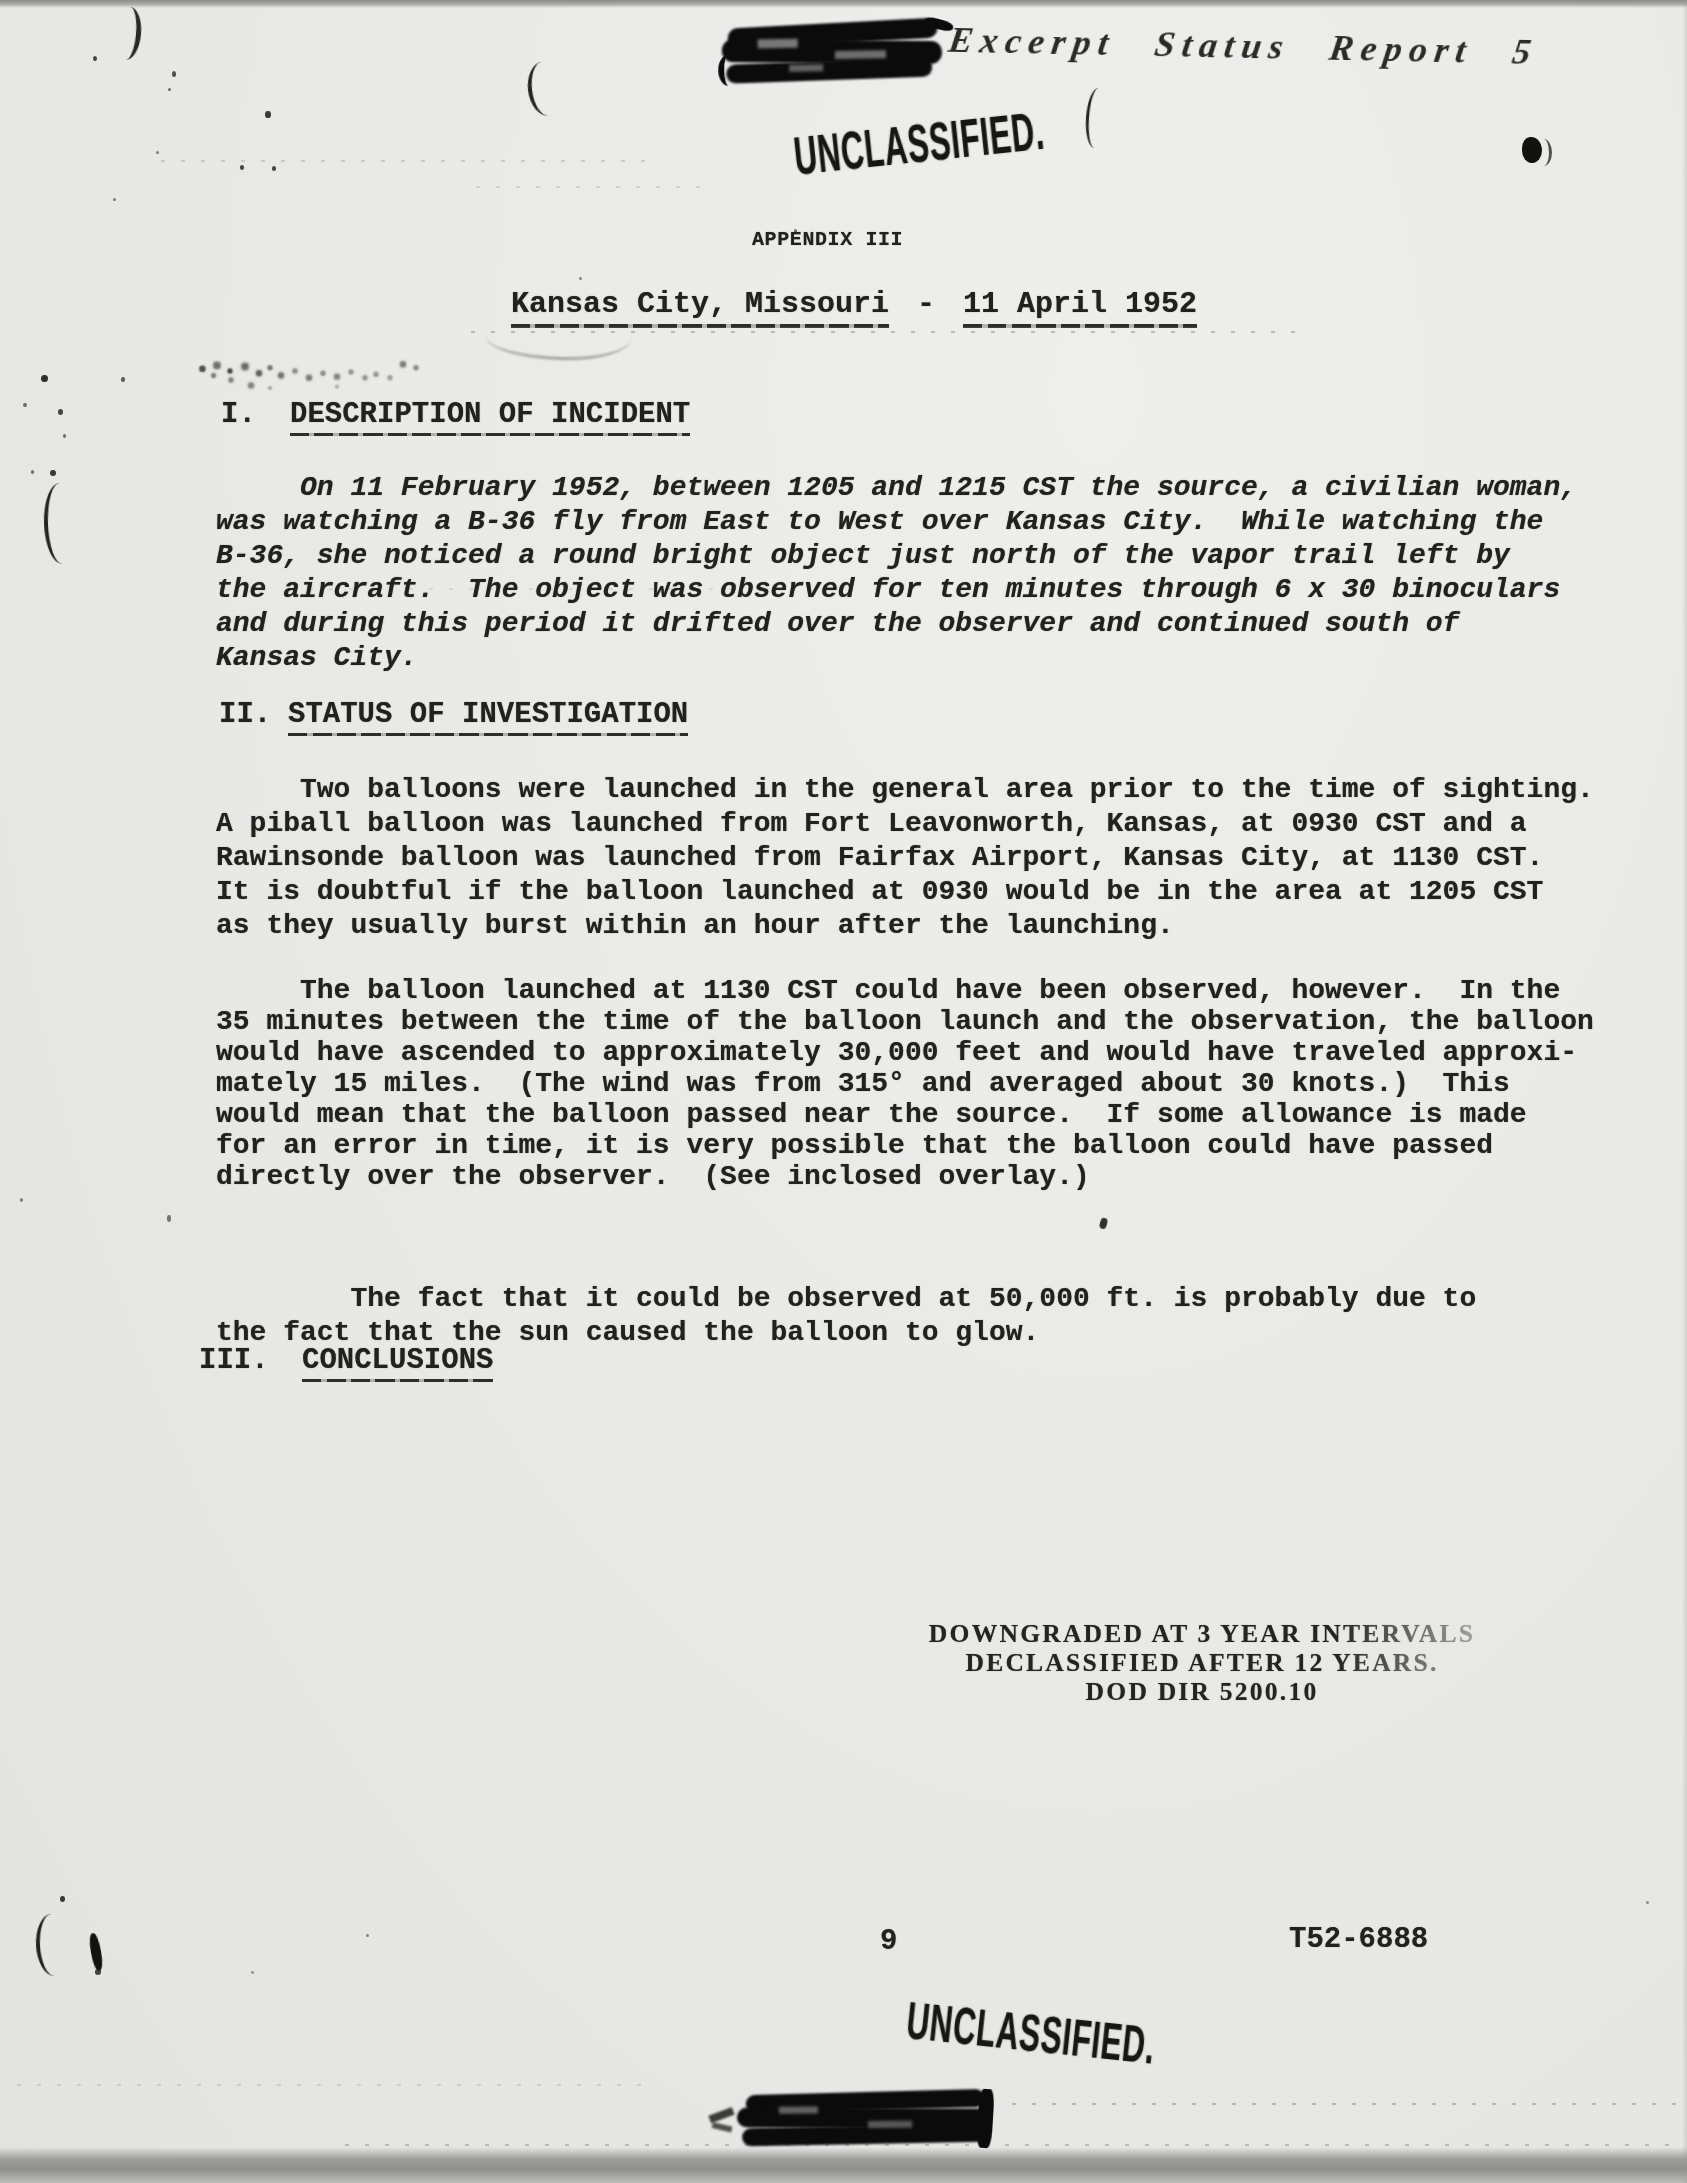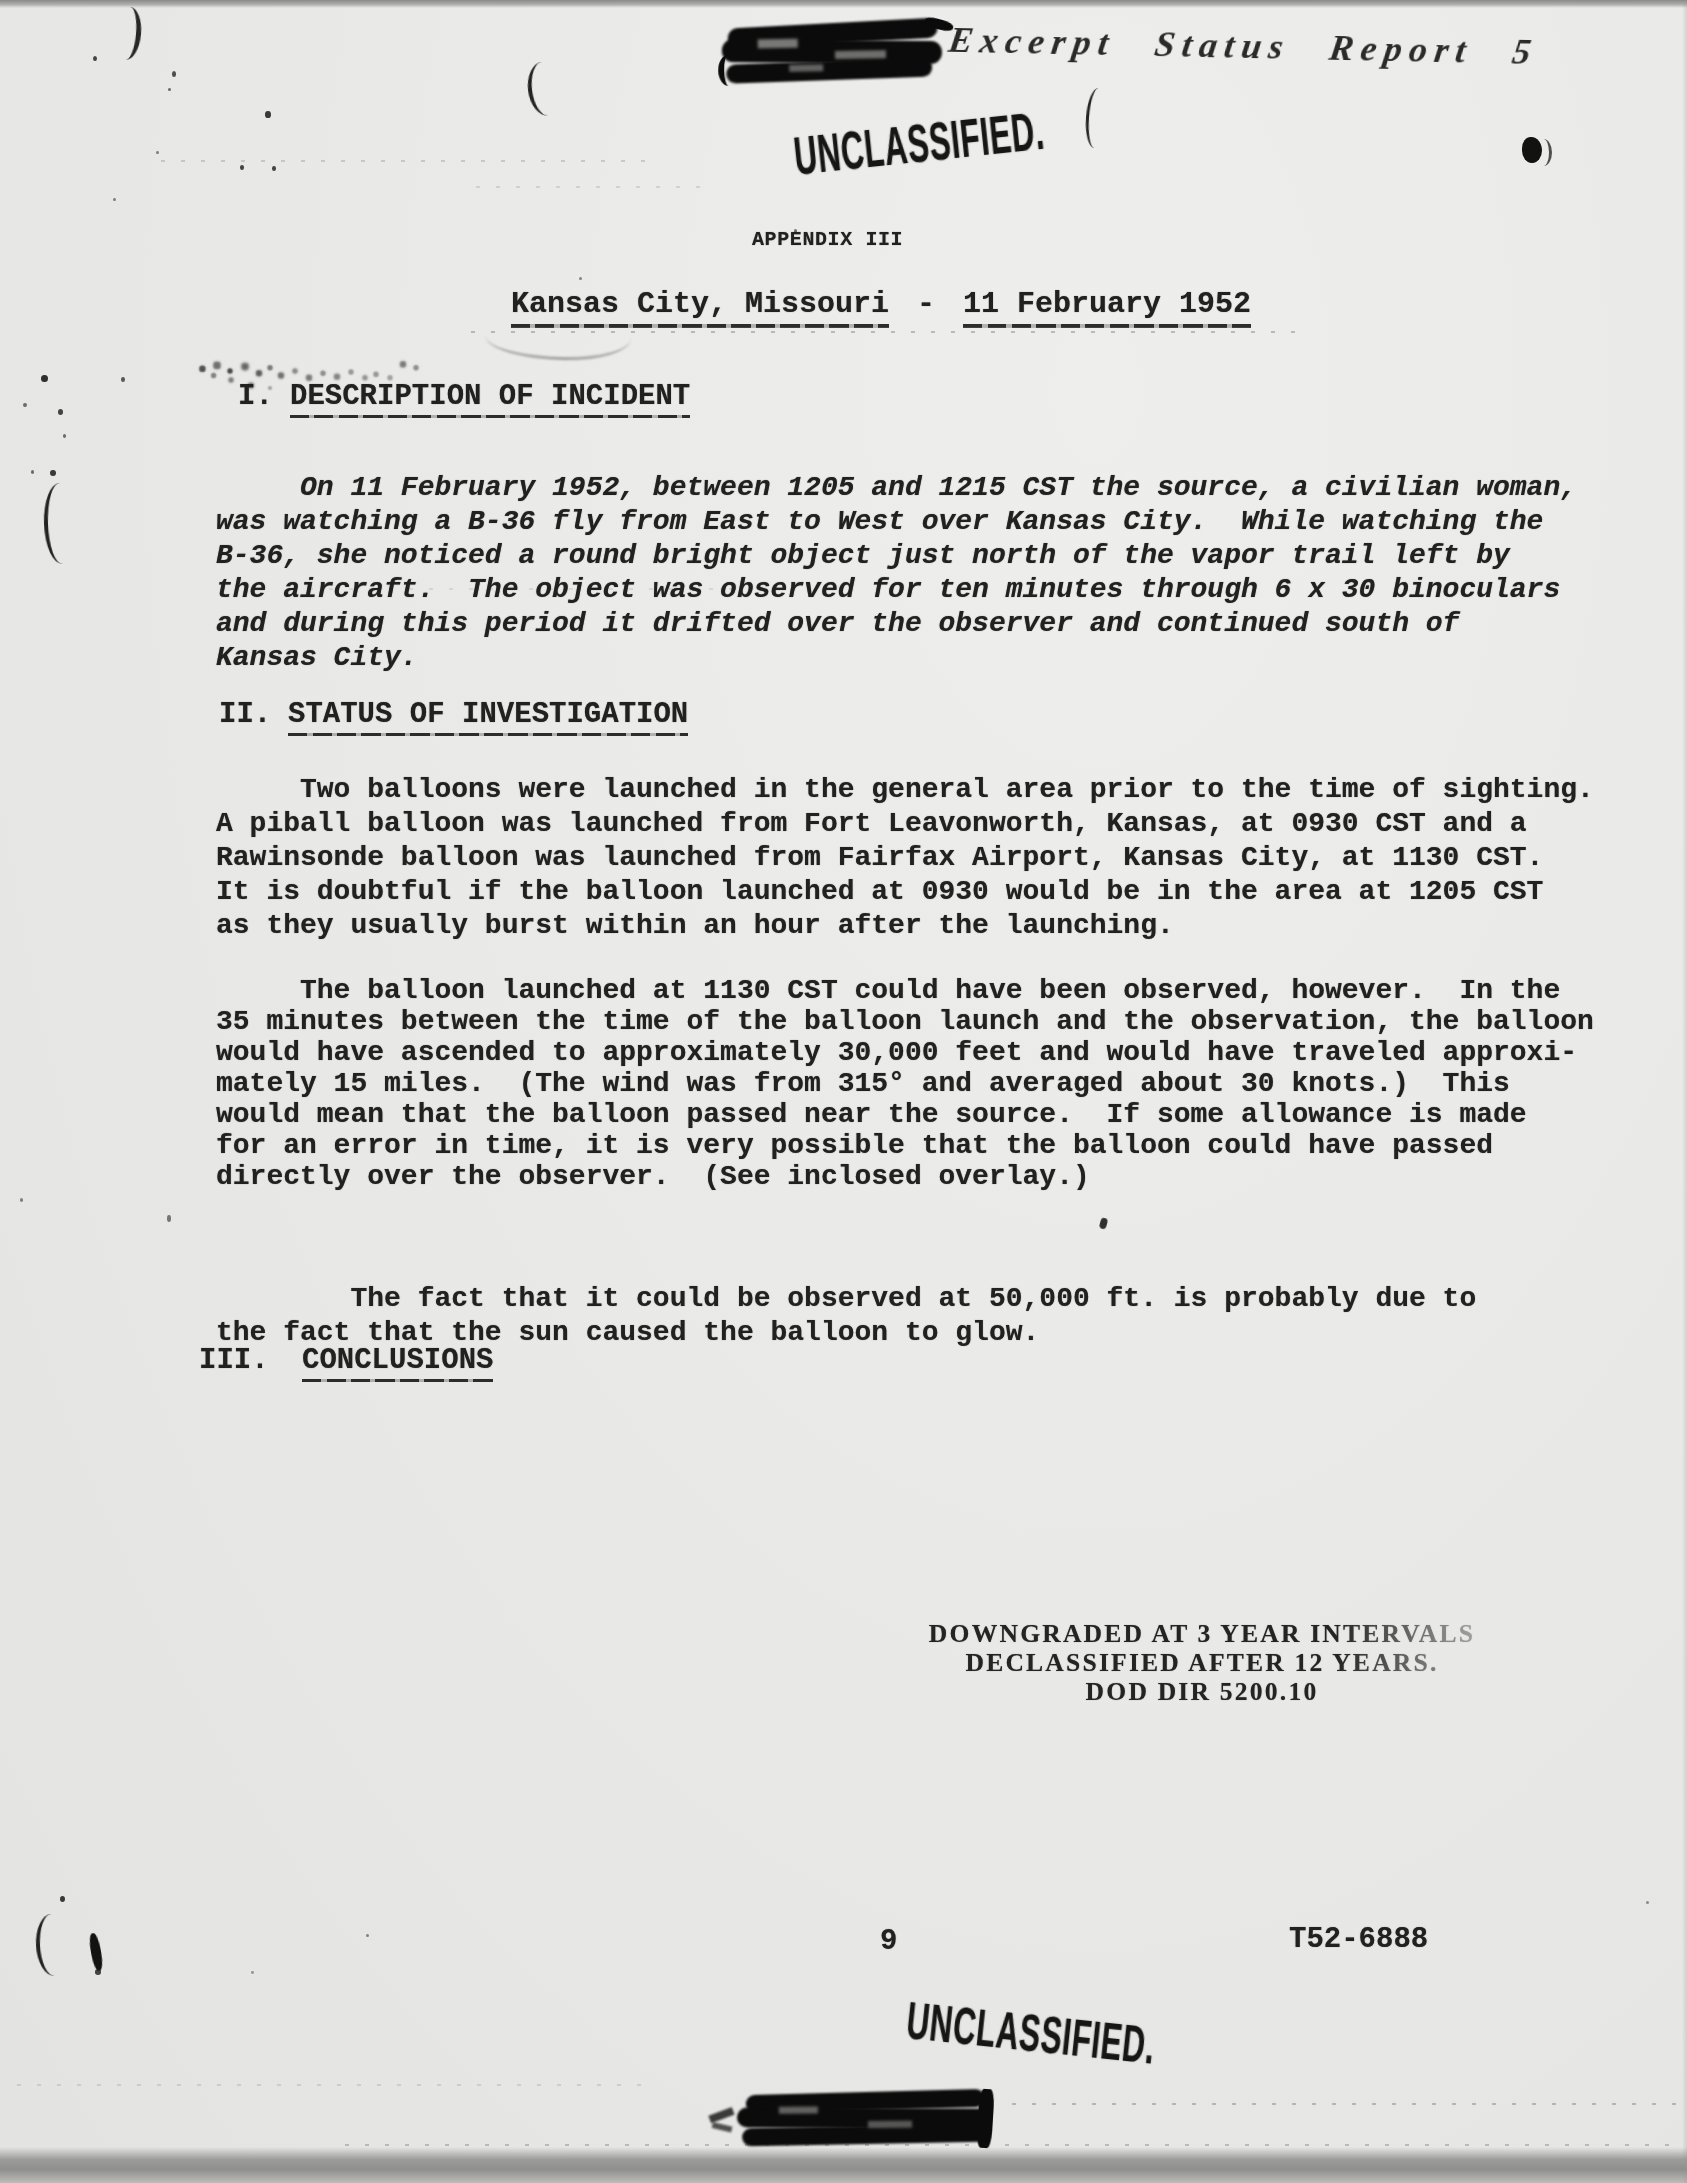--- a/index.html
+++ b/index.html
@@ -127,27 +127,27 @@
     <div class="t2"></div>
     <div class="t3"></div>
   </div>
 
   <div class="handwriting">Excerpt Status Report 5</div>
 
   <div class="stamp-un top">UNCLASSIFIED.</div>
 
   <div class="typed appendix" style="left:752px; top:223px; letter-spacing:0.6px;">APPENDIX III</div>
 
-  <div class="typed doc-title" style="left:511px; top:287px;"><span class="ul">Kansas City, Missouri</span><span class="tsep">-</span><span class="ul">11 February 1952</span></div>
+  <div class="typed doc-title" style="left:511px; top:287px;"><span class="ul">Kansas City, Missouri</span><span class="tsep">-</span><span class="ul">11 April 1952</span></div>
 
   <div class="smudge"></div>
   <div class="streak" style="left:471px; top:331px; width:834px; opacity:.45;"></div>
   <div class="echo-curve"></div>
 
-  <div class="typed heading" style="left:221px; top:380px;text-align:center;"><span class="hnum">I.</span><span class="ul">DESCRIPTION OF INCIDENT</span></div>
+  <div class="typed heading" style="left:221px; top:398px;"><span class="hnum">I.</span><span class="ul">DESCRIPTION OF INCIDENT</span></div>
   <div class="typed" style="left:216px; top:471px; line-height:34px;font-style:italic;">     On 11 February 1952, between 1205 and 1215 CST the source, a civilian woman,
 was watching a B-36 fly from East to West over Kansas City.  While watching the
 B-36, she noticed a round bright object just north of the vapor trail left by
 the aircraft.  The object was observed for ten minutes through 6 x 30 binoculars
 and during this period it drifted over the observer and continued south of
 Kansas City.</div>
 
   <div class="typed heading" style="left:219px; top:698px;"><span class="hnum">II.</span><span class="ul">STATUS OF INVESTIGATION</span></div>
   <div class="typed" style="left:216px; top:773px;">     Two balloons were launched in the general area prior to the time of sighting.
 A piball balloon was launched from Fort Leavonworth, Kansas, at 0930 CST and a

